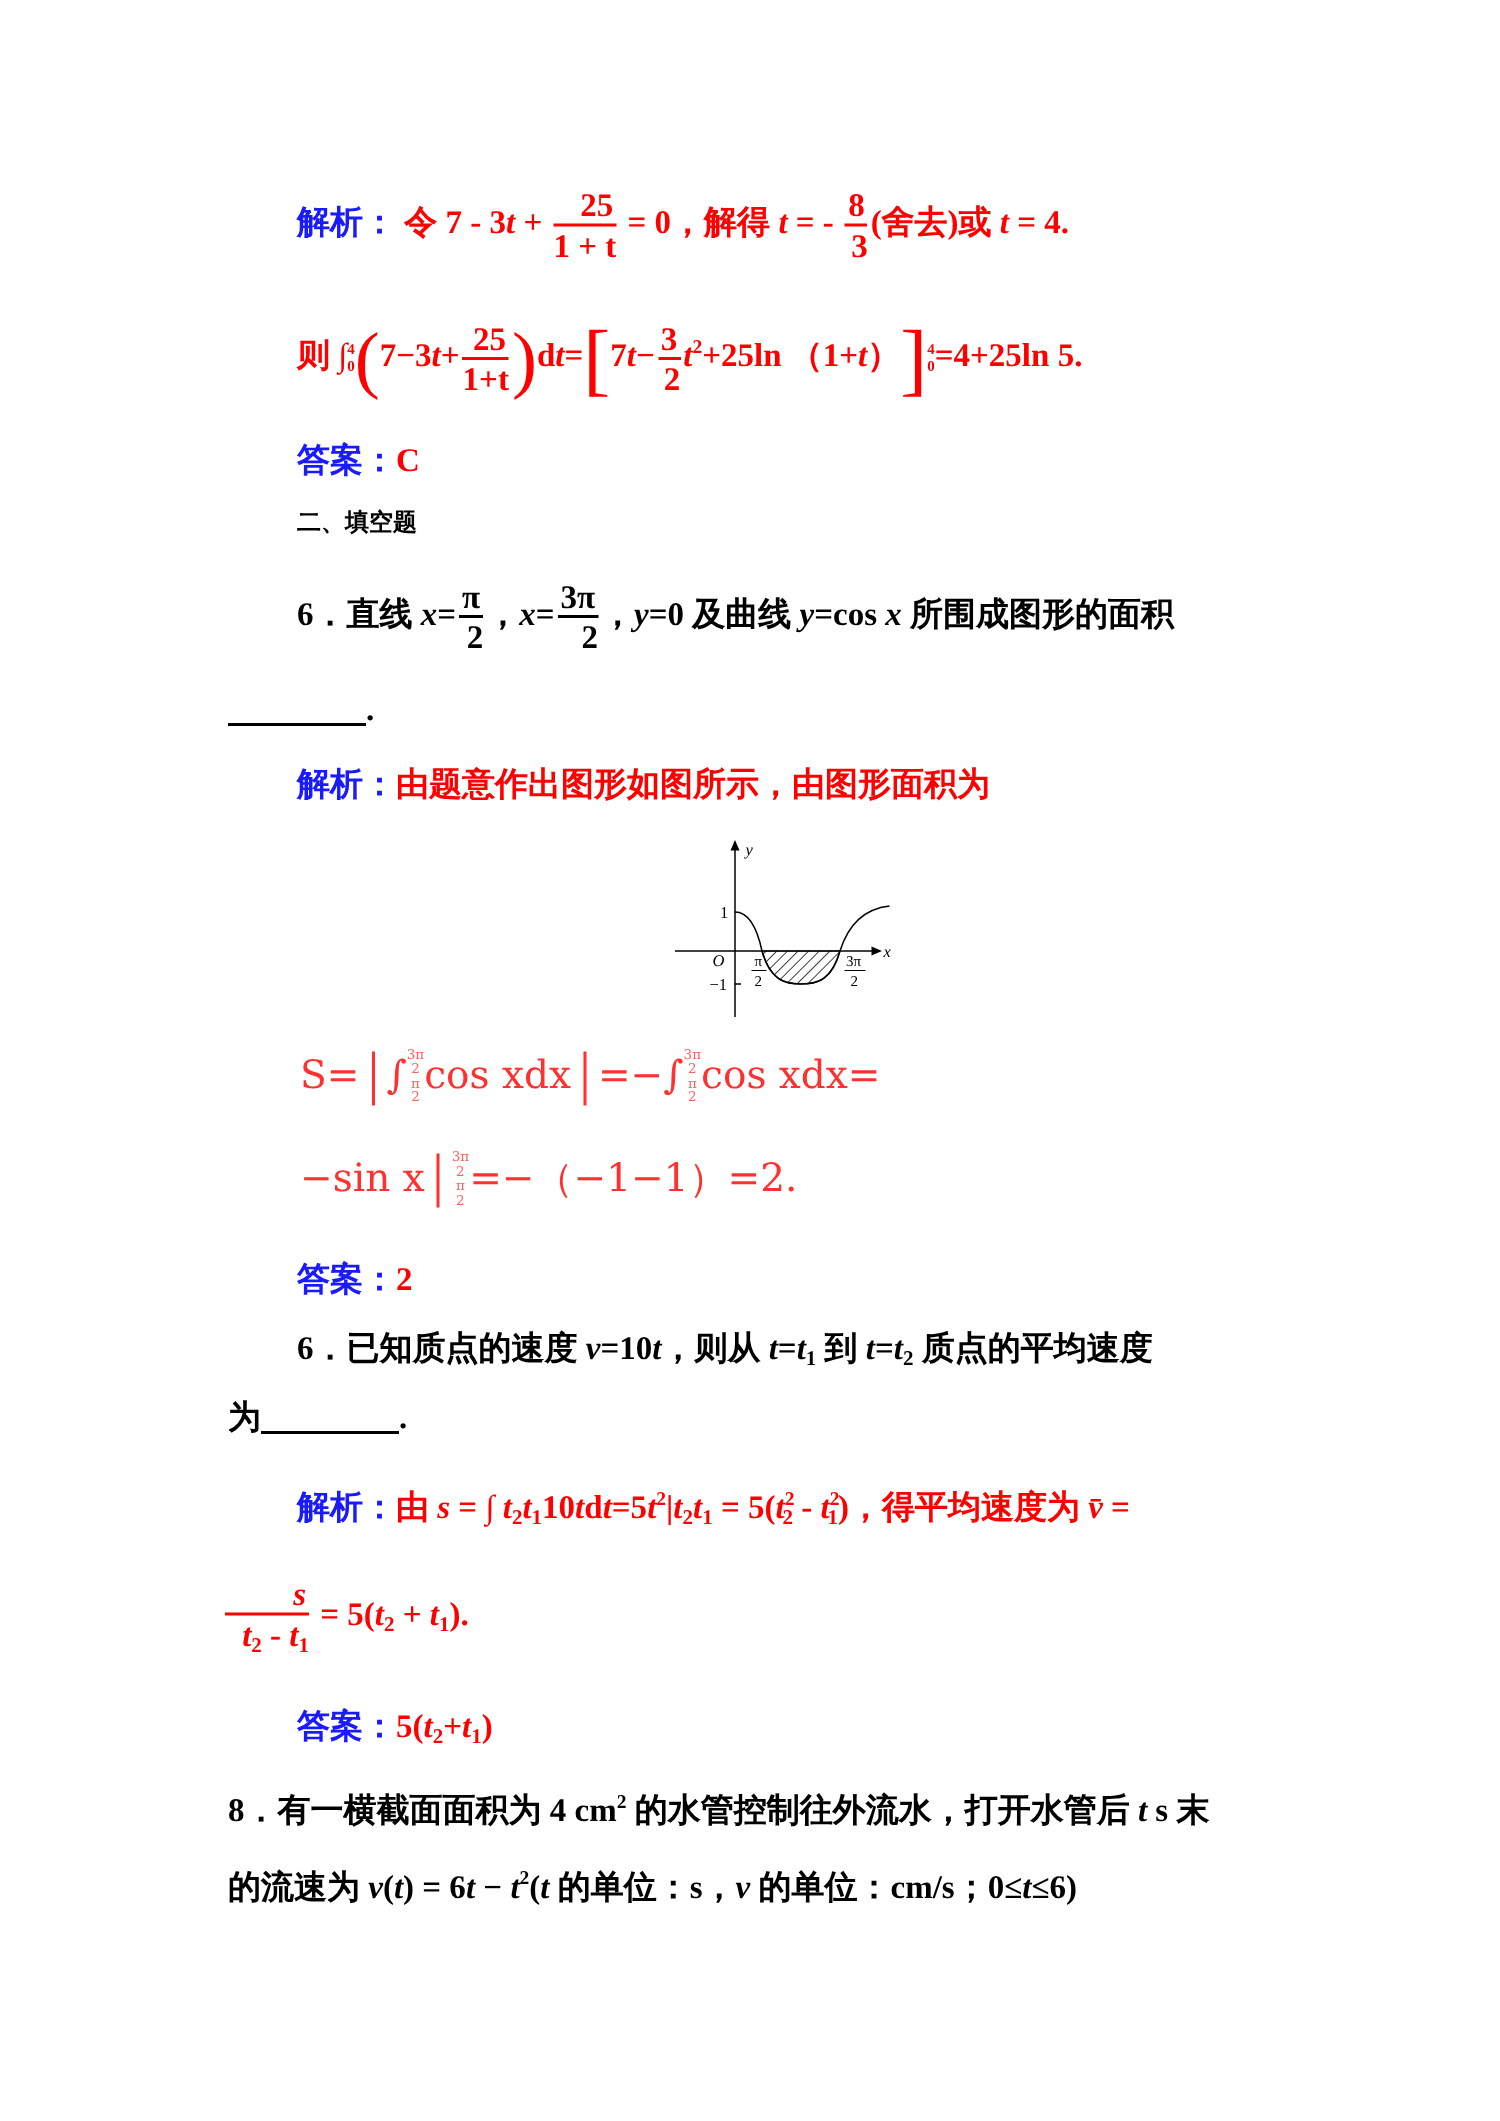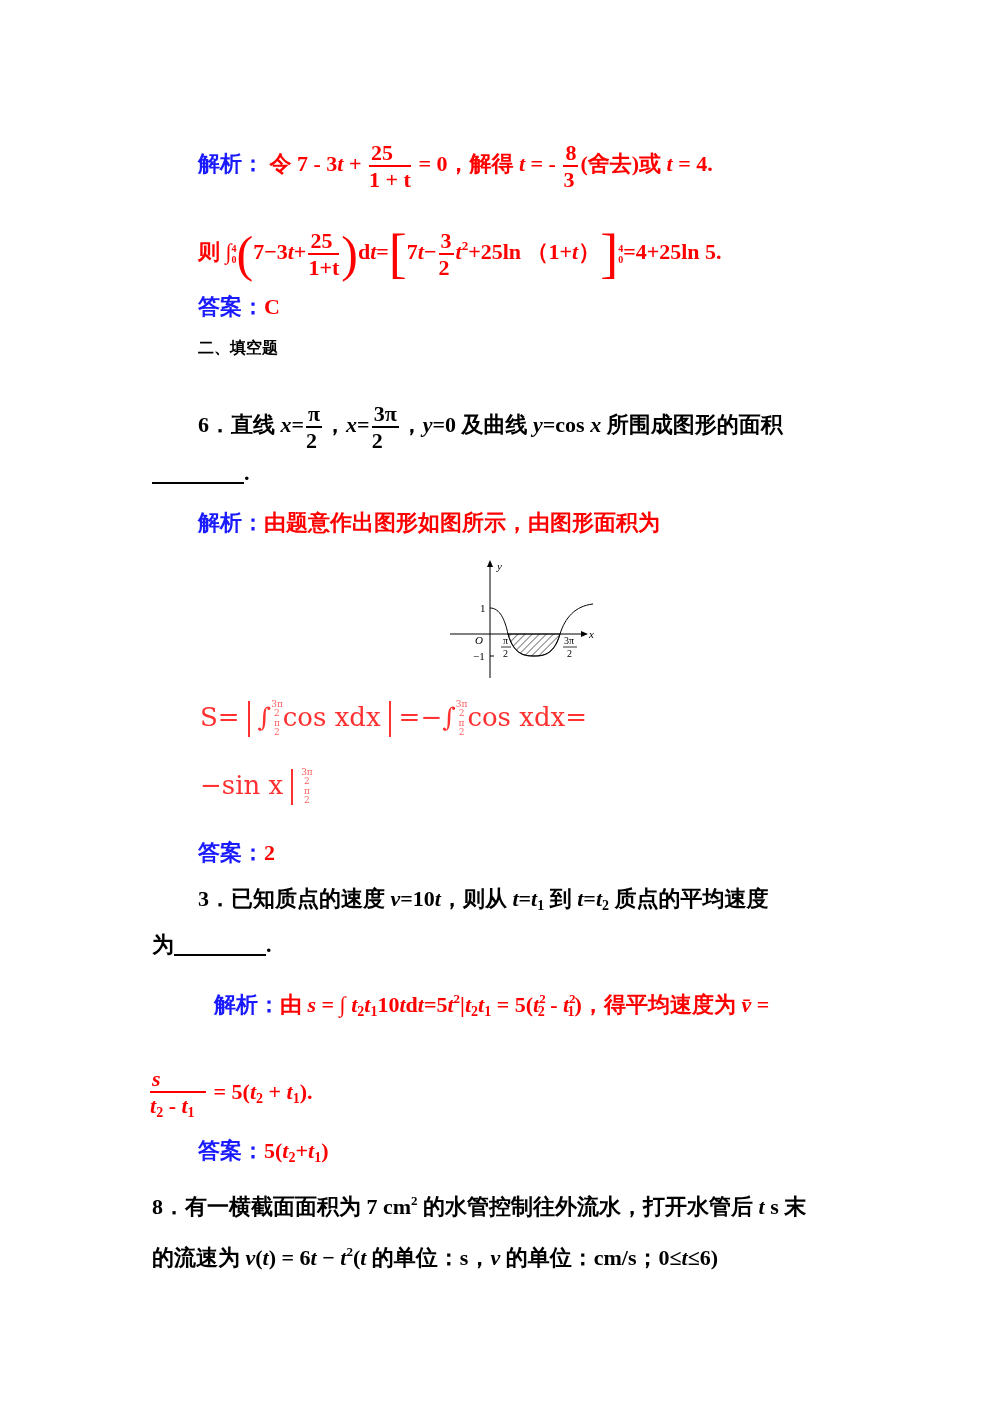--- a/index.html
+++ b/index.html
@@ -4,21 +4,21 @@
 <style>
   html, body { margin: 0; padding: 0; background: #ffffff; }
   body { width: 1000px; height: 1414px; position: relative; overflow: hidden;
          font-family: "Liberation Serif", "DejaVu Serif", serif; color: #000; }
   .line { position: absolute; white-space: nowrap; font-weight: bold; font-size: 22px; }
   .blue { color: #1a1aff; font-family: Liberation Sans, sans-serif; font-weight: bold; }
   .red { color: #ff0000; }
   .redsans { color: #ff0000; font-family: Liberation Serif, serif; font-weight: bold; }
   .black { color: #000000; }
   .it { font-style: italic; }
-  .frac { display: inline-block; vertical-align: middle; text-align: left; margin: 16px 2px; }
+  .frac { display: inline-block; vertical-align: middle; text-align: right; margin: 0 2px; }
   .frac > span { display: block; line-height: 1.15; }
   .frac > .num { border-bottom: 2px solid currentColor; padding: 0 2px; }
   .big-paren { font-size: 50px; font-weight: normal; vertical-align: middle; line-height: 1; }
   .big-brack { font-size: 54px; font-weight: normal; vertical-align: middle; line-height: 1; }
   .limits { display: inline-block; vertical-align: middle; font-size: 10px; line-height: 1.1; text-align: center; }
   .sub { font-size: 14px; vertical-align: -4px; }
   .sup { font-size: 13px; vertical-align: 9px; }
   .blank { display: inline-block; width: 92px; border-bottom: 2px solid #000; vertical-align: -4px; }
   .thin-red { color: #ff3030; font-weight: normal; font-family: "DejaVu Serif", serif; font-size: 26px; }
   .tiny-lim { display: inline-block; vertical-align: middle; font-size: 9px; line-height: 1.05; text-align: center; color: #ff6060; }
@@ -109,43 +109,43 @@
       </span></span><span>cos  xdx=</span>
 </div>
 
 <div class="line thin-red" style="left:200px; top:768px;">
   <span>−sin  x</span><span class="vbar"></span><span class="tiny-lim"><span class="fr">
         <span>3π</span>
         <span>2</span>
       </span><span class="fr">
         <span>π</span>
         <span>2</span>
-      </span></span>
+      </span></span><span>=−（−1−1）=2.</span>
 </div>
 
 <div class="line" style="left:198px; top:838px;">
   <span class="blue">答案：</span><span class="red">2</span>
 </div>
 
 <div class="line black" style="left:198px; top:884px;">
-  <span>3．已知质点的速度 </span><span class="it">v</span><span>=10</span><span class="it">t</span><span>，则从 </span><span class="it">t</span><span>=</span><span class="it">t</span><span class="sub">1</span><span> 到 </span><span class="it">t</span><span>=</span><span class="it">t</span><span class="sub">2</span><span> 质点的平均速度</span>
+  <span>6．已知质点的速度 </span><span class="it">v</span><span>=10</span><span class="it">t</span><span>，则从 </span><span class="it">t</span><span>=</span><span class="it">t</span><span class="sub">1</span><span> 到 </span><span class="it">t</span><span>=</span><span class="it">t</span><span class="sub">2</span><span> 质点的平均速度</span>
 </div>
 <div class="line black" style="left:152px; top:930px;">
   <span>为</span><span class="blank"></span><span>.</span>
 </div>
 
-<div class="line" style="left:198px; top:990px;margin-left:16px;">
+<div class="line" style="left:198px; top:990px;">
   <span class="blue">解析：</span><span class="red"><span class="redsans">由 </span><span class="it">s</span><span> = ∫ </span><span class="it">t</span><span class="sub">2</span><span class="it">t</span><span class="sub">1</span><span>10</span><span class="it">t</span><span>d</span><span class="it">t</span><span>=5</span><span class="it">t</span><span class="sup">2</span><span>|</span><span class="it">t</span><span class="sub">2</span><span class="it">t</span><span class="sub">1</span><span> = 5(</span><span class="it">t</span><span class="sup">2</span><span class="sub" style="margin-left:-8px">2</span><span> - </span><span class="it">t</span><span class="sup">2</span><span class="sub" style="margin-left:-8px">1</span><span>)，</span><span class="redsans">得平均速度为 </span><span class="it">v̄</span><span> =</span></span>
 </div>
 <div class="line red" style="left:148px; top:1050px;">
   <span class="frac" style="min-width:56px;"><span class="num it">s</span><span class="den"><span class="it">t</span><span class="sub">2</span><span> - </span><span class="it">t</span><span class="sub">1</span></span></span><span> = 5(</span><span class="it">t</span><span class="sub">2</span><span> + </span><span class="it">t</span><span class="sub">1</span><span>).</span>
 </div>
 
 <div class="line" style="left:198px; top:1136px;">
   <span class="blue">答案：</span><span class="red"><span>5(</span><span class="it">t</span><span class="sub">2</span><span>+</span><span class="it">t</span><span class="sub">1</span><span>)</span></span>
 </div>
 
 <div class="line black" style="left:152px; top:1192px;">
-  <span>8．有一横截面面积为 7 cm</span><span class="sup">2</span><span> 的水管控制往外流水，打开水管后 </span><span class="it">t</span><span> s 末</span>
+  <span>8．有一横截面面积为 4 cm</span><span class="sup">2</span><span> 的水管控制往外流水，打开水管后 </span><span class="it">t</span><span> s 末</span>
 </div>
 <div class="line black" style="left:152px; top:1243px;">
   <span>的流速为 </span><span class="it">v</span><span>(</span><span class="it">t</span><span>) = 6</span><span class="it">t</span><span> − </span><span class="it">t</span><span class="sup">2</span><span>(</span><span class="it">t</span><span> 的单位：s，</span><span class="it">v</span><span> 的单位：cm/s；0≤</span><span class="it">t</span><span>≤6)</span>
 </div>
 
 </body></html>

